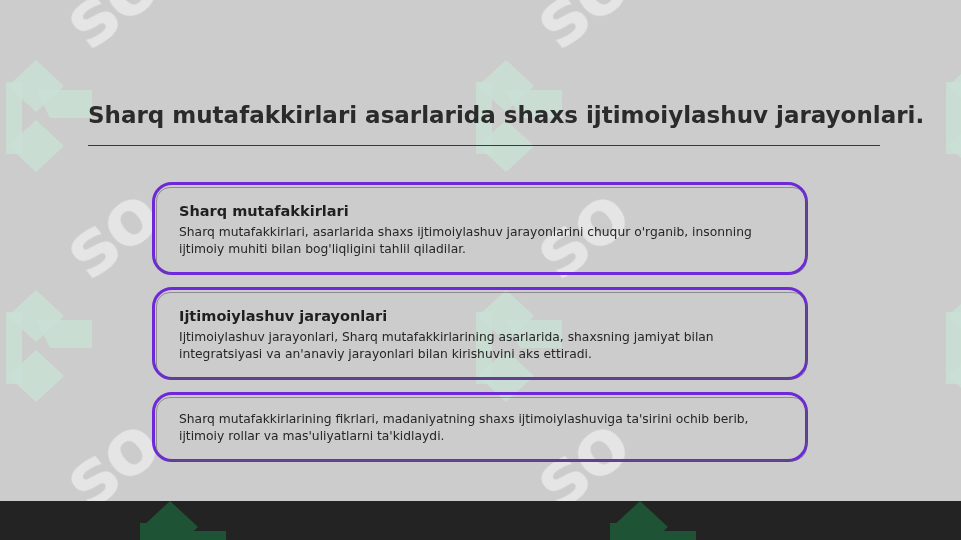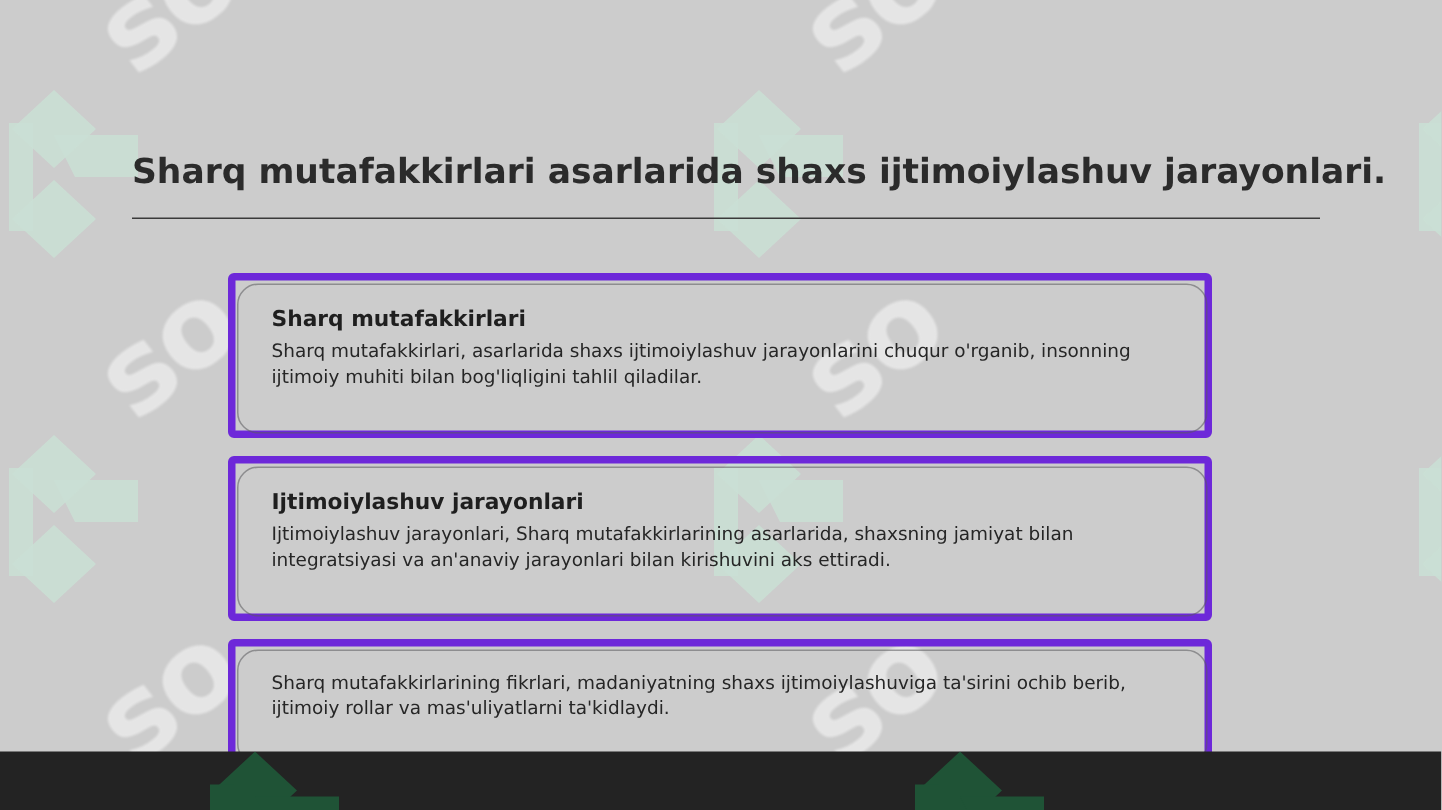--- a/index.html
+++ b/index.html
@@ -133,24 +133,24 @@
     top: 182px;
     width: 656px;
     z-index: 1;
     display: flex;
     flex-direction: column;
     gap: 12px;
   }
   .card {
     position: relative;
     box-sizing: border-box;
-    border: 5px solid #6d28d9;
-    border-radius: 4px;
+    border: 3px solid #6d28d9;
+    border-radius: 20px;
     background: transparent;
-    padding: 16px 22px 27px 24px;
+    padding: 16px 22px 14px 24px;
   }
   
   .card::after {
     content: "";
     position: absolute;
     left: 1px;
     top: 2px;
     right: -2px;
     bottom: -2px;
     border: 1px solid rgba(90, 90, 92, 0.55);

